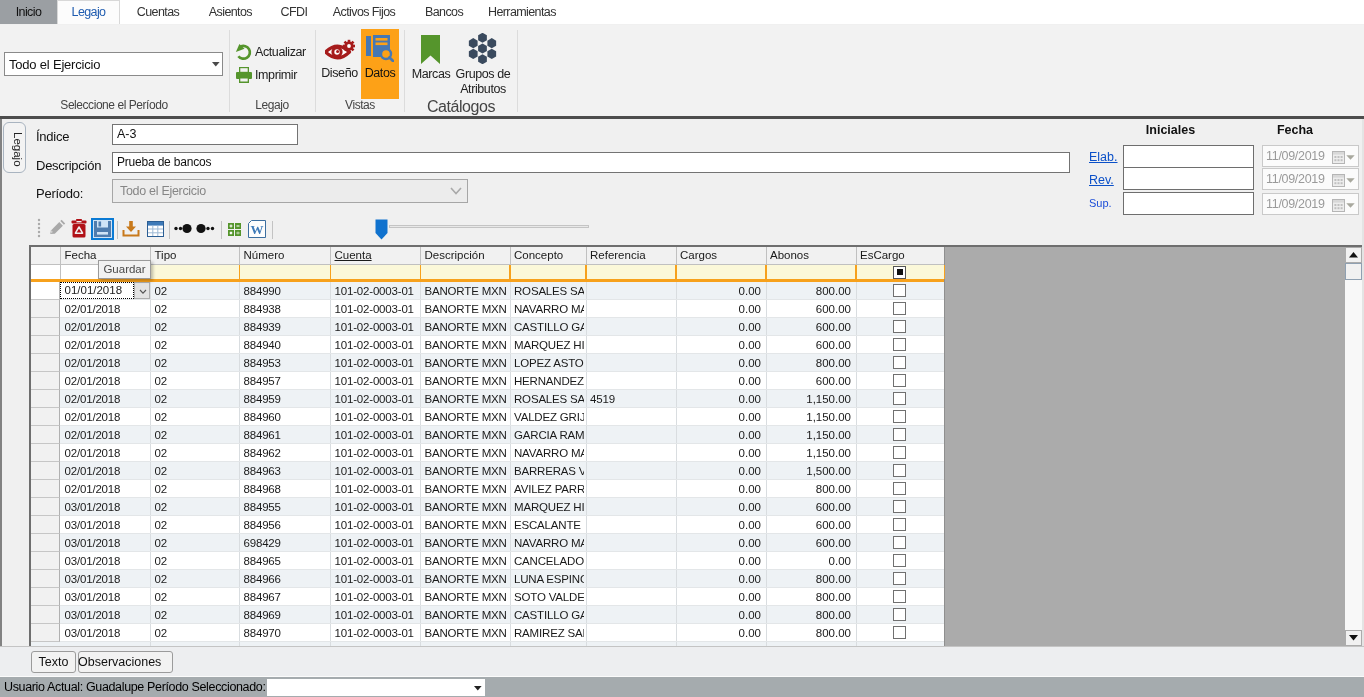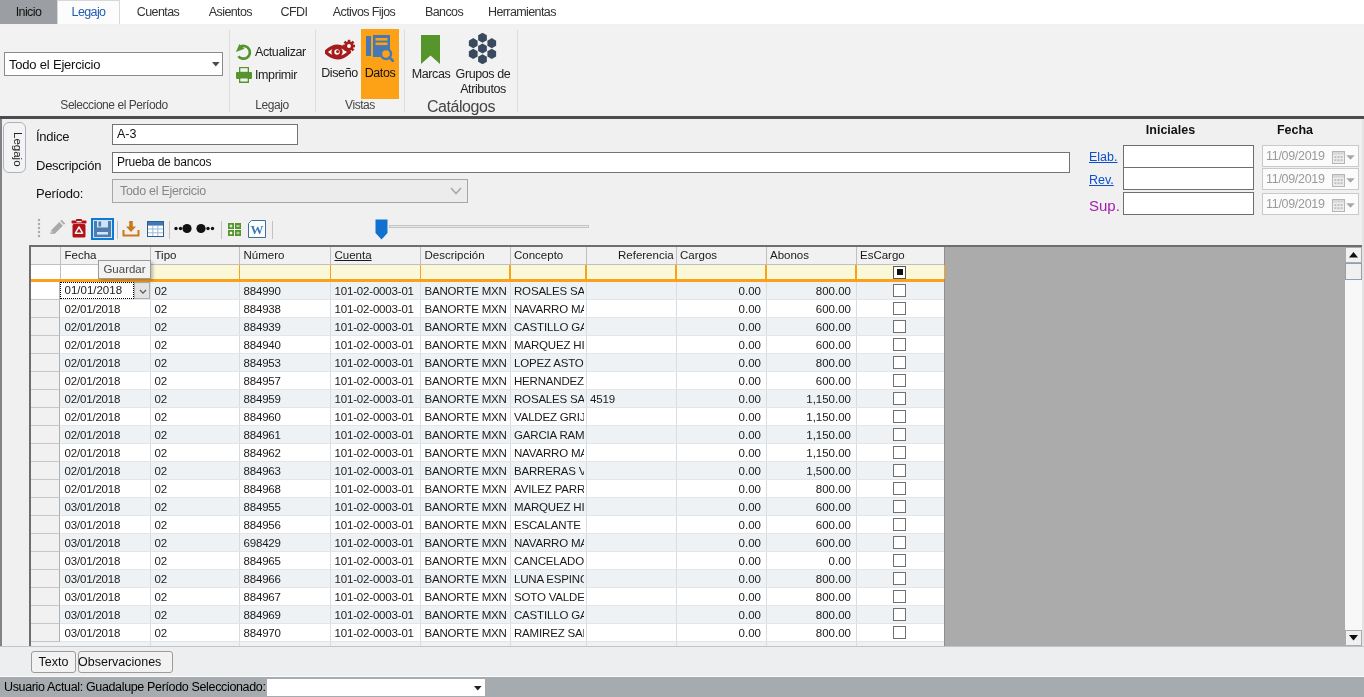--- a/index.html
+++ b/index.html
@@ -120,21 +120,21 @@
 <div class="abs" style="left:112px;top:179px;width:356px;height:24px;background:#ececec;border:1px solid #a6a6a6;"></div>
 <div class="lbl" style="left:120px;top:179px;height:24px;line-height:24px;font-size:12.5px;letter-spacing:-0.3px;color:#868686;">Todo el Ejercicio</div>
 <svg class="abs" style="left:450px;top:187px;" width="12" height="8">
     <path d="M1 1 L6 6.5 L11 1" fill="none" stroke="#a9a9a9" stroke-width="1.6"></path>
   </svg>
 
 <div class="lbl" style="left:1123px;top:123px;width:95px;text-align:center;font-size:12.5px;font-weight:bold;color:#111;">Iniciales</div>
 <div class="lbl" style="left:1260px;top:123px;width:70px;text-align:center;font-size:12.5px;font-weight:bold;color:#111;">Fecha</div>
 <div class="lbl" style="left:1089px;top:149.5px;font-size:12.5px;color:#0b50c8;text-decoration:underline;">Elab.</div>
 <div class="lbl" style="left:1089px;top:172.5px;font-size:12.5px;color:#0b50c8;text-decoration:underline;">Rev.</div>
-<div class="lbl" style="left:1089px;top:196.5px;font-size:15px;color:#a21caf;">Sup.</div>
+<div class="lbl" style="left:1089px;top:196.5px;font-size:11px;color:#1d4ed8;">Sup.</div>
 <div class="abs" style="left:1123px;top:145px;width:131px;height:23px;background:#fff;border:1px solid #6e6e6e;"></div>
 <div class="abs" style="left:1123px;top:167px;width:131px;height:23px;background:#fff;border:1px solid #6e6e6e;"></div>
 <div class="abs" style="left:1123px;top:192px;width:131px;height:23px;background:#fff;border:1px solid #6e6e6e;"></div>
 
 <div class="datebox abs" style="left:1262px;top:145px;">
     <span class="dtext">11/09/2019</span>
  <svg class="cal" width="13" height="13" viewBox="0 0 13 13">
       <rect x="0.5" y="0.5" width="12" height="12" fill="#ededed" stroke="#b5b5b5"></rect>
       <rect x="1" y="1" width="11" height="2.6" fill="#d8d8d8"></rect>
       <g fill="#c0c0c0">
@@ -278,21 +278,21 @@
 <div class="lbl" style="left:154.5px;top:246.5px;height:17px;line-height:17px;font-size:11.5px;color:#1a1a1a;">Tipo</div>
 <div class="abs" style="left:150px;top:246.5px;width:1px;height:17.5px;background:#c0c0c0;"></div>
 <div class="lbl" style="left:243.5px;top:246.5px;height:17px;line-height:17px;font-size:11.5px;color:#1a1a1a;">Número</div>
 <div class="abs" style="left:239px;top:246.5px;width:1px;height:17.5px;background:#c0c0c0;"></div>
 <div class="lbl" style="left:334.5px;top:246.5px;height:17px;line-height:17px;font-size:11.5px;color:#1a1a1a;text-decoration:underline;">Cuenta</div>
 <div class="abs" style="left:330px;top:246.5px;width:1px;height:17.5px;background:#c0c0c0;"></div>
 <div class="lbl" style="left:424.5px;top:246.5px;height:17px;line-height:17px;font-size:11.5px;color:#1a1a1a;">Descripción</div>
 <div class="abs" style="left:420px;top:246.5px;width:1px;height:17.5px;background:#c0c0c0;"></div>
 <div class="lbl" style="left:514.0px;top:246.5px;height:17px;line-height:17px;font-size:11.5px;color:#1a1a1a;">Concepto</div>
 <div class="abs" style="left:509.5px;top:246.5px;width:1px;height:17.5px;background:#c0c0c0;"></div>
-<div class="lbl" style="left:590.0px;top:246.5px;height:17px;line-height:17px;font-size:11.5px;color:#1a1a1a;margin-left:28px;">Referencia</div>
+<div class="lbl" style="left:590.0px;top:246.5px;height:17px;line-height:17px;font-size:11.5px;color:#1a1a1a;">Referencia</div>
 <div class="abs" style="left:585.5px;top:246.5px;width:1px;height:17.5px;background:#c0c0c0;"></div>
 <div class="lbl" style="left:680.0px;top:246.5px;height:17px;line-height:17px;font-size:11.5px;color:#1a1a1a;">Cargos</div>
 <div class="abs" style="left:675.5px;top:246.5px;width:1px;height:17.5px;background:#c0c0c0;"></div>
 <div class="lbl" style="left:770.0px;top:246.5px;height:17px;line-height:17px;font-size:11.5px;color:#1a1a1a;">Abonos</div>
 <div class="abs" style="left:765.5px;top:246.5px;width:1px;height:17.5px;background:#c0c0c0;"></div>
 <div class="lbl" style="left:860.0px;top:246.5px;height:17px;line-height:17px;font-size:11.5px;color:#1a1a1a;">EsCargo</div>
 <div class="abs" style="left:855.5px;top:246.5px;width:1px;height:17.5px;background:#c0c0c0;"></div>
 <div class="abs" style="left:30.5px;top:263.5px;width:913.5px;height:1px;background:#c0c0c0;"></div>
 <div class="abs" style="left:30.5px;top:264.5px;width:913.5px;height:14.5px;background:#fbf8d9;"></div>
 <div class="abs" style="left:30.5px;top:264.5px;width:29px;height:14.5px;background:#fff;"></div>

